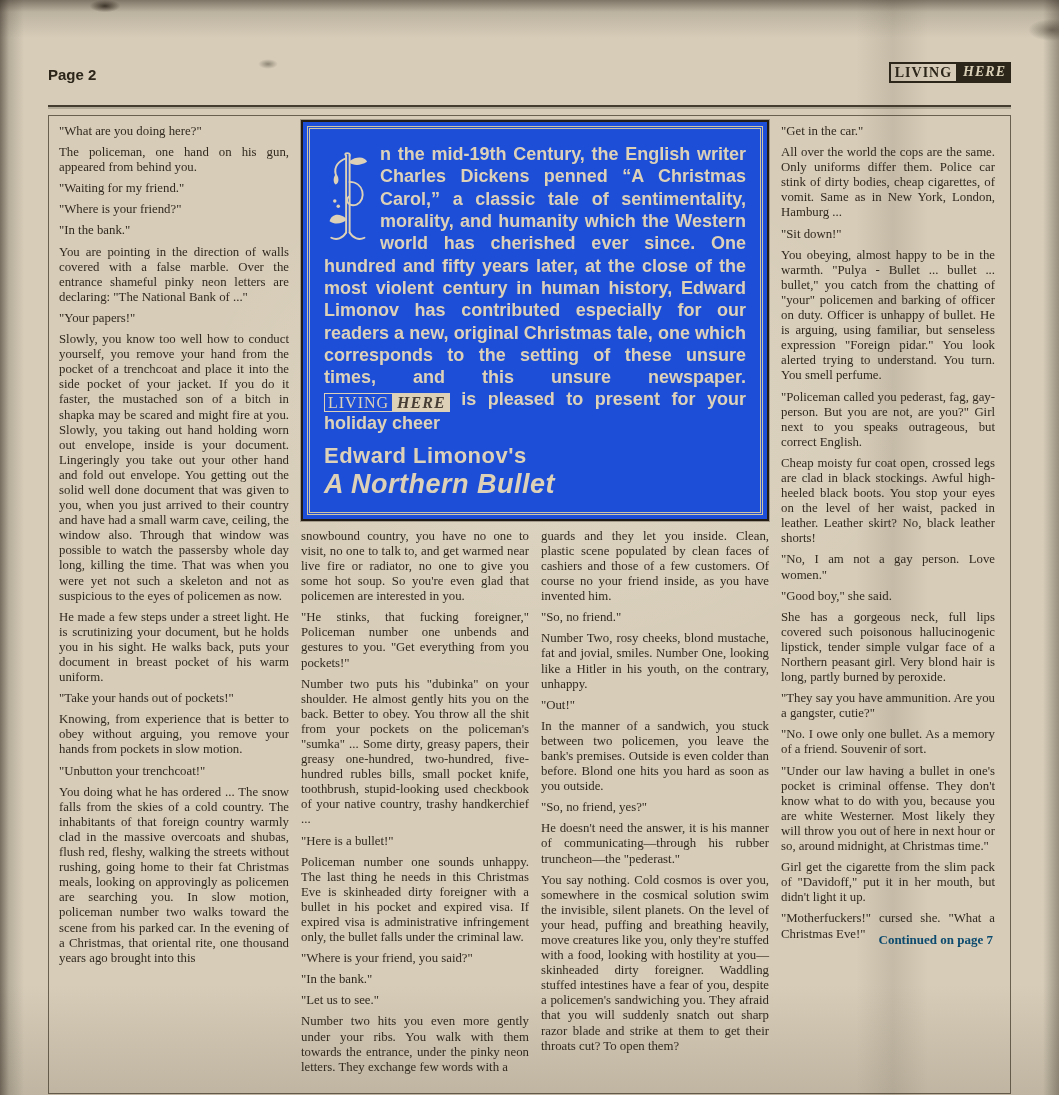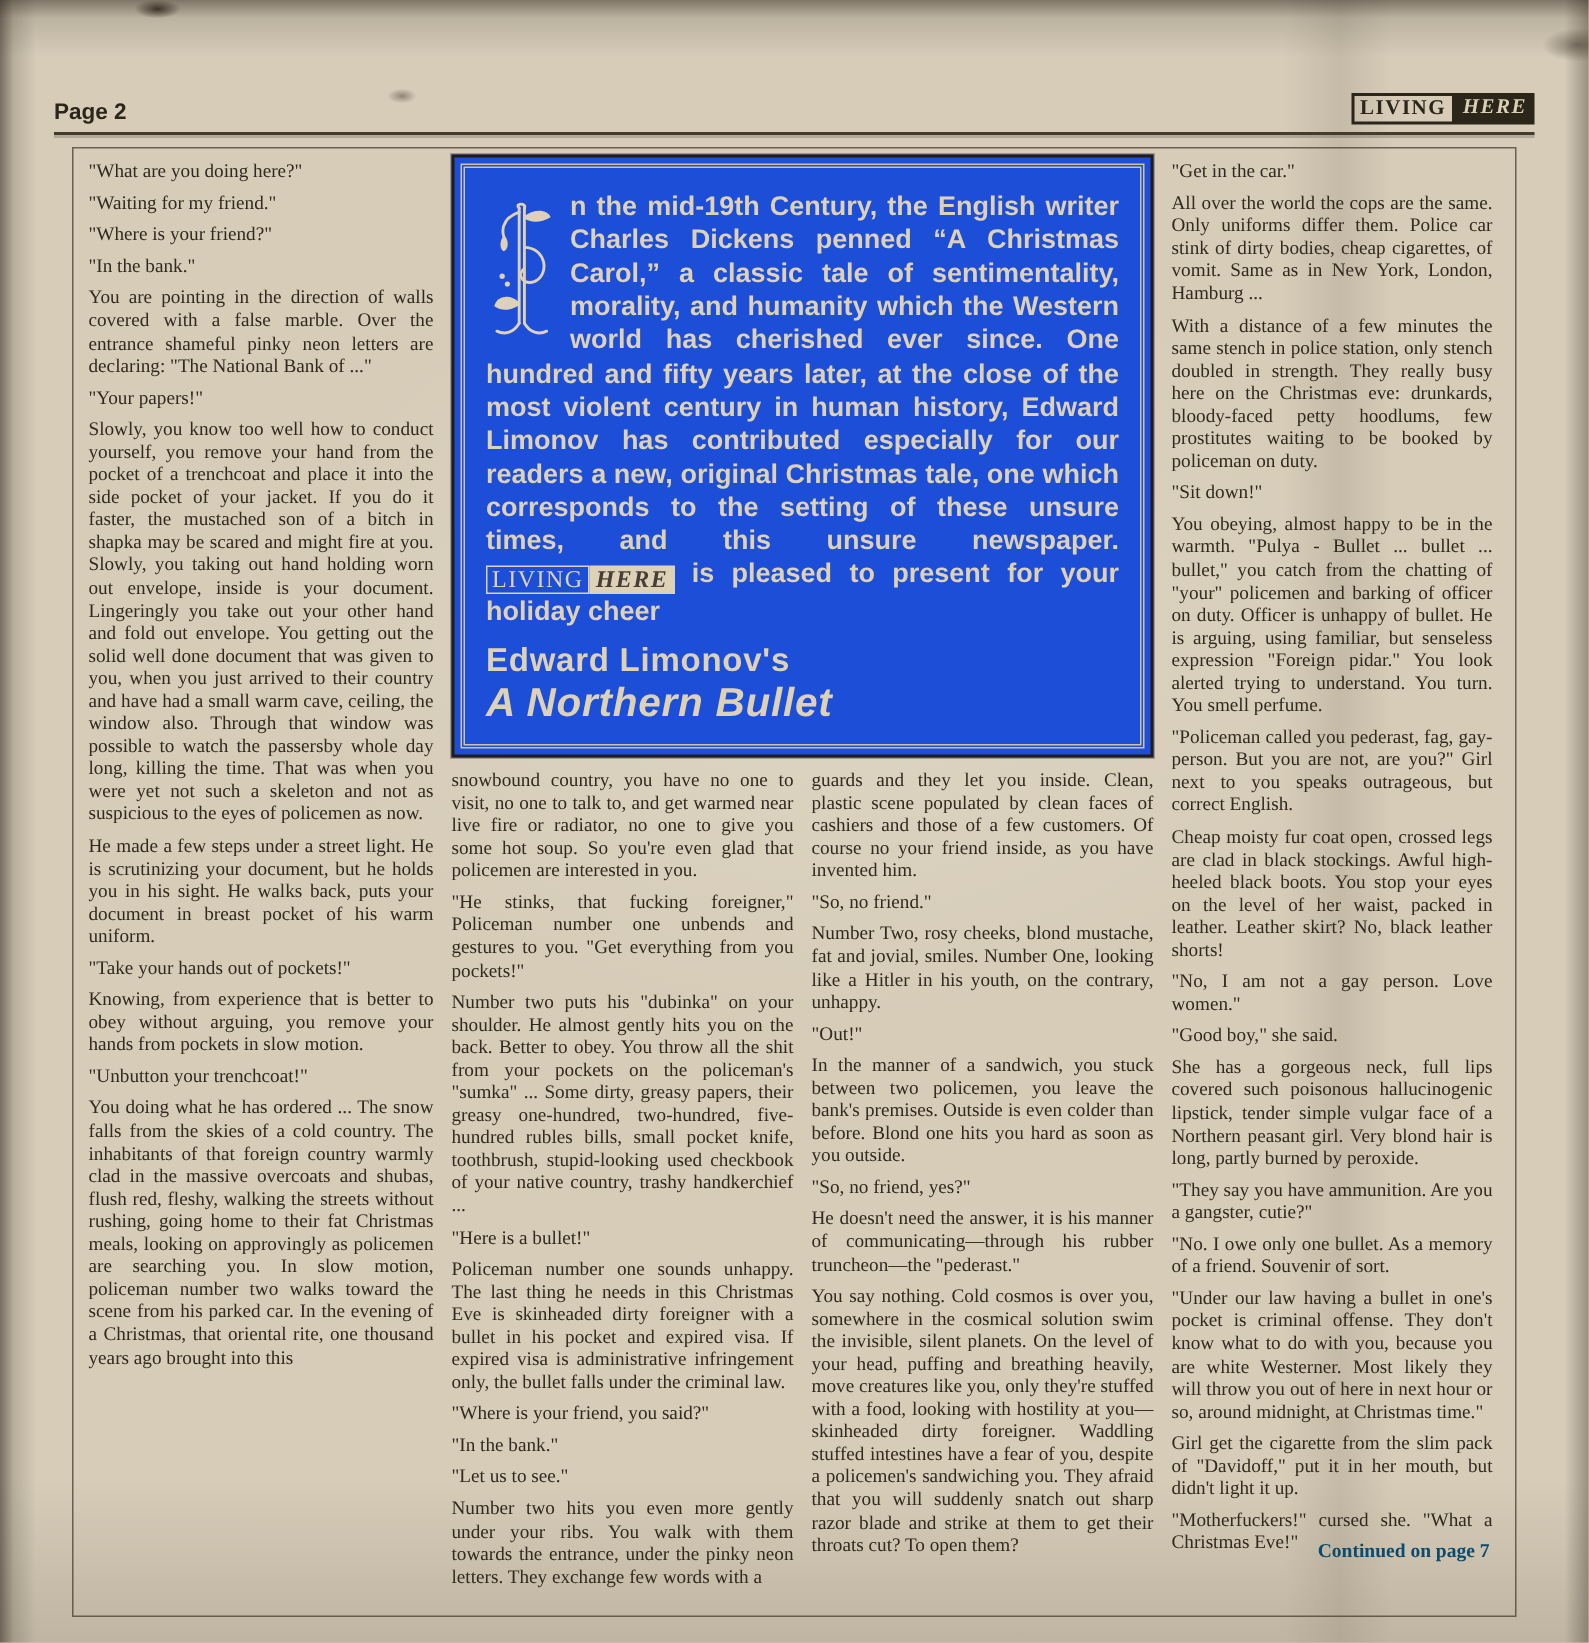--- a/index.html
+++ b/index.html
@@ -12,25 +12,25 @@
       radial-gradient(34px 16px at 1052px 30px, rgba(60,50,40,.55), rgba(60,50,40,0) 70%),
       linear-gradient(180deg, rgba(40,32,24,.5) 0, rgba(40,32,24,.15) 12px, rgba(40,32,24,0) 38px),
       linear-gradient(90deg, rgba(40,32,24,.55) 0, rgba(40,32,24,.18) 9px, rgba(40,32,24,0) 24px),
       linear-gradient(270deg, rgba(40,32,24,.35) 0, rgba(40,32,24,0) 16px),
       linear-gradient(0deg, rgba(130,120,102,.28) 0, rgba(130,120,102,.10) 70px, rgba(130,120,102,0) 110px),
       linear-gradient(90deg, rgba(0,0,0,0) 856px, rgba(90,80,64,.14) 893px, rgba(0,0,0,0) 928px),
       radial-gradient(520px 380px at 52% 38%, rgba(255,250,236,.22), rgba(0,0,0,0) 70%);
     color:#322a1f;
   }
   .header{
-    margin:0 36px; padding-top:62px;
+    margin:0 48px; padding-top:62px;
     display:flex; justify-content:space-between; align-items:flex-end;
     border-bottom:2px solid #453c30;
     box-shadow:0 2px 0 rgba(69,60,48,.25);
-    padding-bottom:5px;
+    padding-bottom:22px;
   }
   .page-num{font-family:"Liberation Sans",sans-serif;font-weight:bold;font-size:15px;color:#2c2519;}
   .logo{display:flex;align-items:stretch;font-size:14px;line-height:1;}
   .logo .living{border:2px solid #2c2519;color:#2c2519;padding:2px 4px 1px;font-family:"Liberation Serif",serif;letter-spacing:1px;font-weight:bold;}
   .logo .here{background:#2c2519;color:#d9cfb6;padding:3px 5px 2px;font-family:"Liberation Serif",serif;font-style:italic;font-weight:bold;letter-spacing:1px;}
   .frame{
     margin:8px 48px 0;
     border:1px solid rgba(70,60,46,.75);
     padding:8px 10px 12px;
     display:flex; gap:12px;
@@ -86,20 +86,21 @@
     <span class="logo">
       <span class="living">LIVING</span>
         <span class="here">HERE</span>
     </span>
   </div>
 
   <div class="frame">
 
     <div class="col col1">
         <p class="para">"What are you doing here?"</p>
+        <p class="para">The policeman, one hand on his gun, appeared from behind you.</p>
         <p class="para">"Waiting for my friend."</p>
         <p class="para">"Where is your friend?"</p>
         <p class="para">"In the bank."</p>
         <p class="para">You are pointing in the direction of walls covered with a false marble. Over the entrance shameful pinky neon letters are declaring: "The National Bank of ..."</p>
         <p class="para">"Your papers!"</p>
         <p class="para">Slowly, you know too well how to conduct yourself, you remove your hand from the pocket of a trenchcoat and place it into the side pocket of your jacket. If you do it faster, the mustached son of a bitch in shapka may be scared and might fire at you. Slowly, you taking out hand holding worn out envelope, inside is your document. Lingeringly you take out your other hand and fold out envelope. You getting out the solid well done document that was given to you, when you just arrived to their country and have had a small warm cave, ceiling, the window also. Through that window was possible to watch the passersby whole day long, killing the time. That was when you were yet not such a skeleton and not as suspicious to the eyes of policemen as now.</p>
         <p class="para">He made a few steps under a street light. He is scrutinizing your document, but he holds you in his sight. He walks back, puts your document in breast pocket of his warm uniform.</p>
         <p class="para">"Take your hands out of pockets!"</p>
         <p class="para">Knowing, from experience that is better to obey without arguing, you remove your hands from pockets in slow motion.</p>
         <p class="para">"Unbutton your trenchcoat!"</p>
@@ -156,21 +157,20 @@
             <p class="para">He doesn't need the answer, it is his manner of communicating—through his rubber truncheon—the "pederast."</p>
             <p class="para">You say nothing. Cold cosmos is over you, somewhere in the cosmical solution swim the invisible, silent planets. On the level of your head, puffing and breathing heavily, move creatures like you, only they're stuffed with a food, looking with hostility at you—skinheaded dirty foreigner. Waddling stuffed intestines have a fear of you, despite a policemen's sandwiching you. They afraid that you will suddenly snatch out sharp razor blade and strike at them to get their throats cut? To open them?</p>
           </div>
       </div>
     </div>
 
     <div class="col col4">
       <div>
           <p class="para">"Get in the car."</p>
           <p class="para">All over the world the cops are the same. Only uniforms differ them. Police car stink of dirty bodies, cheap cigarettes, of vomit. Same as in New York, London, Hamburg ...</p>
-          <p class="para">With a distance of a few minutes the same stench in police station, only stench doubled in strength. They really busy here on the Christmas eve: drunkards, bloody-faced petty hoodlums, few prostitutes waiting to be booked by policeman on duty.</p>
           <p class="para">"Sit down!"</p>
           <p class="para">You obeying, almost happy to be in the warmth. "Pulya - Bullet ... bullet ... bullet," you catch from the chatting of "your" policemen and barking of officer on duty. Officer is unhappy of bullet. He is arguing, using familiar, but senseless expression "Foreign pidar." You look alerted trying to understand. You turn. You smell perfume.</p>
           <p class="para">"Policeman called you pederast, fag, gay-person. But you are not, are you?" Girl next to you speaks outrageous, but correct English.</p>
           <p class="para">Cheap moisty fur coat open, crossed legs are clad in black stockings. Awful high-heeled black boots. You stop your eyes on the level of her waist, packed in leather. Leather skirt? No, black leather shorts!</p>
           <p class="para">"No, I am not a gay person. Love women."</p>
           <p class="para">"Good boy," she said.</p>
           <p class="para">She has a gorgeous neck, full lips covered such poisonous hallucinogenic lipstick, tender simple vulgar face of a Northern peasant girl. Very blond hair is long, partly burned by peroxide.</p>
           <p class="para">"They say you have ammunition. Are you a gangster, cutie?"</p>
           <p class="para">"No. I owe only one bullet. As a memory of a friend. Souvenir of sort.</p>
           <p class="para">"Under our law having a bullet in one's pocket is criminal offense. They don't know what to do with you, because you are white Westerner. Most likely they will throw you out of here in next hour or so, around midnight, at Christmas time."</p>

